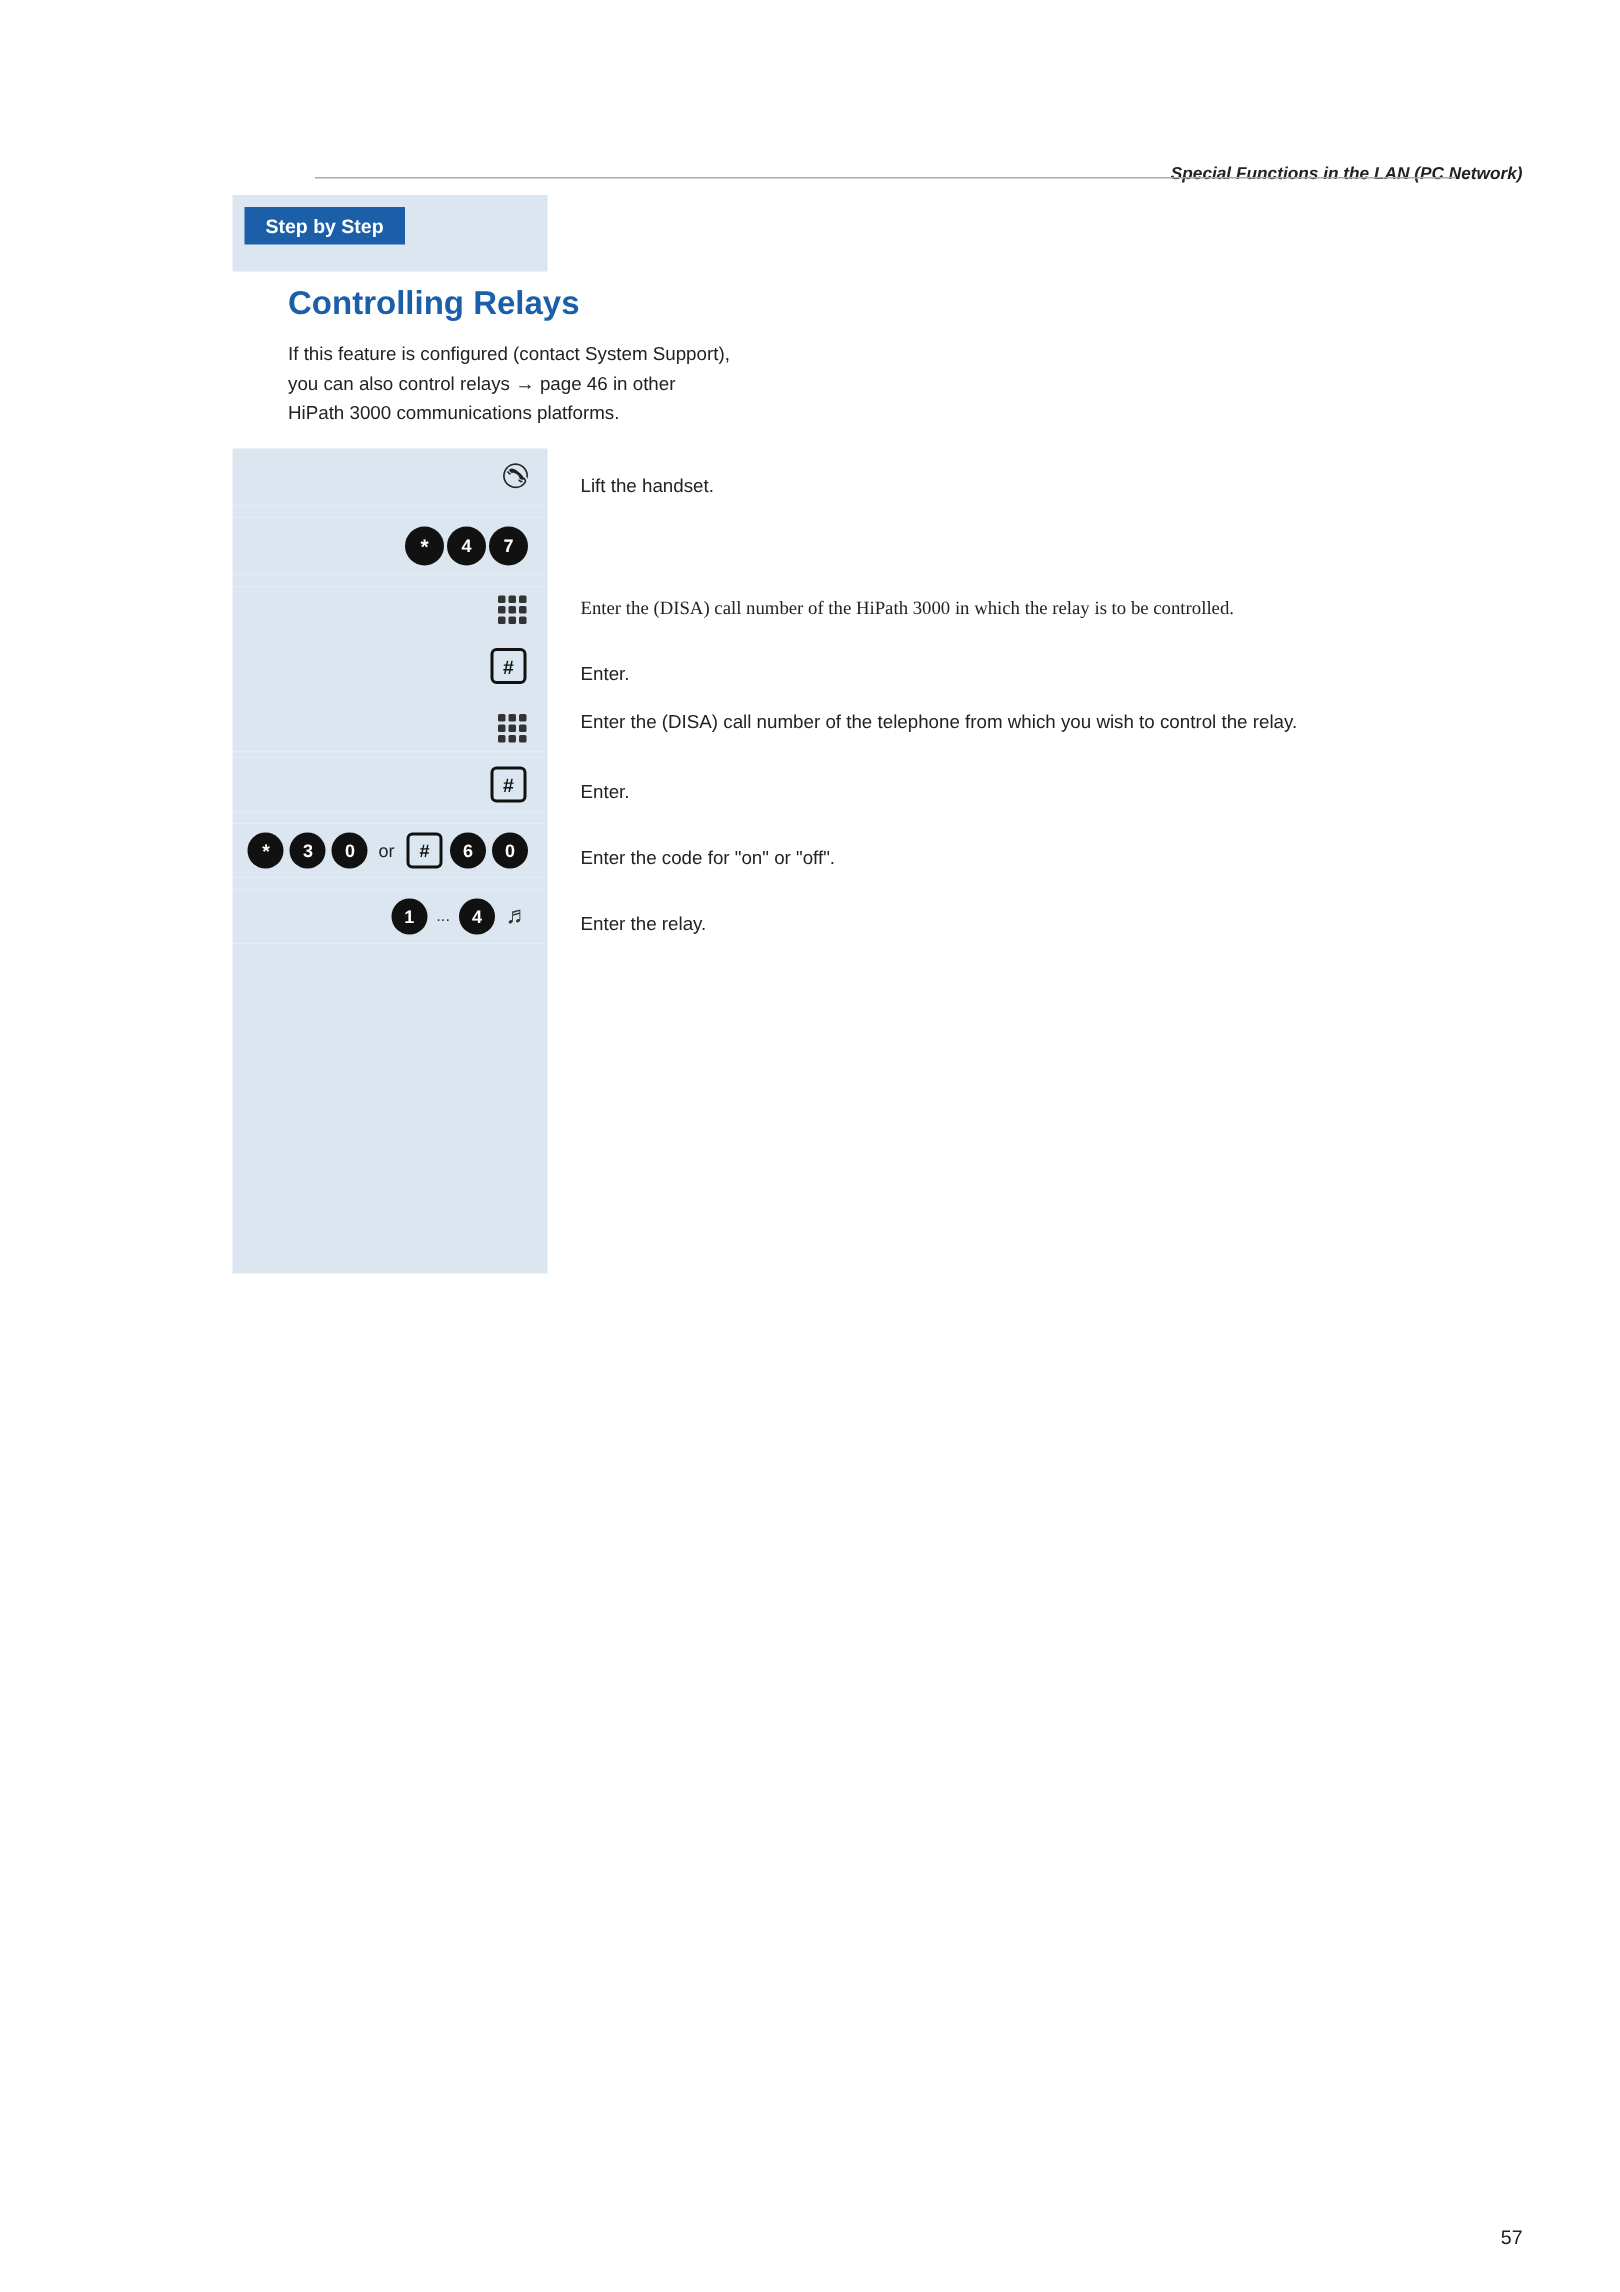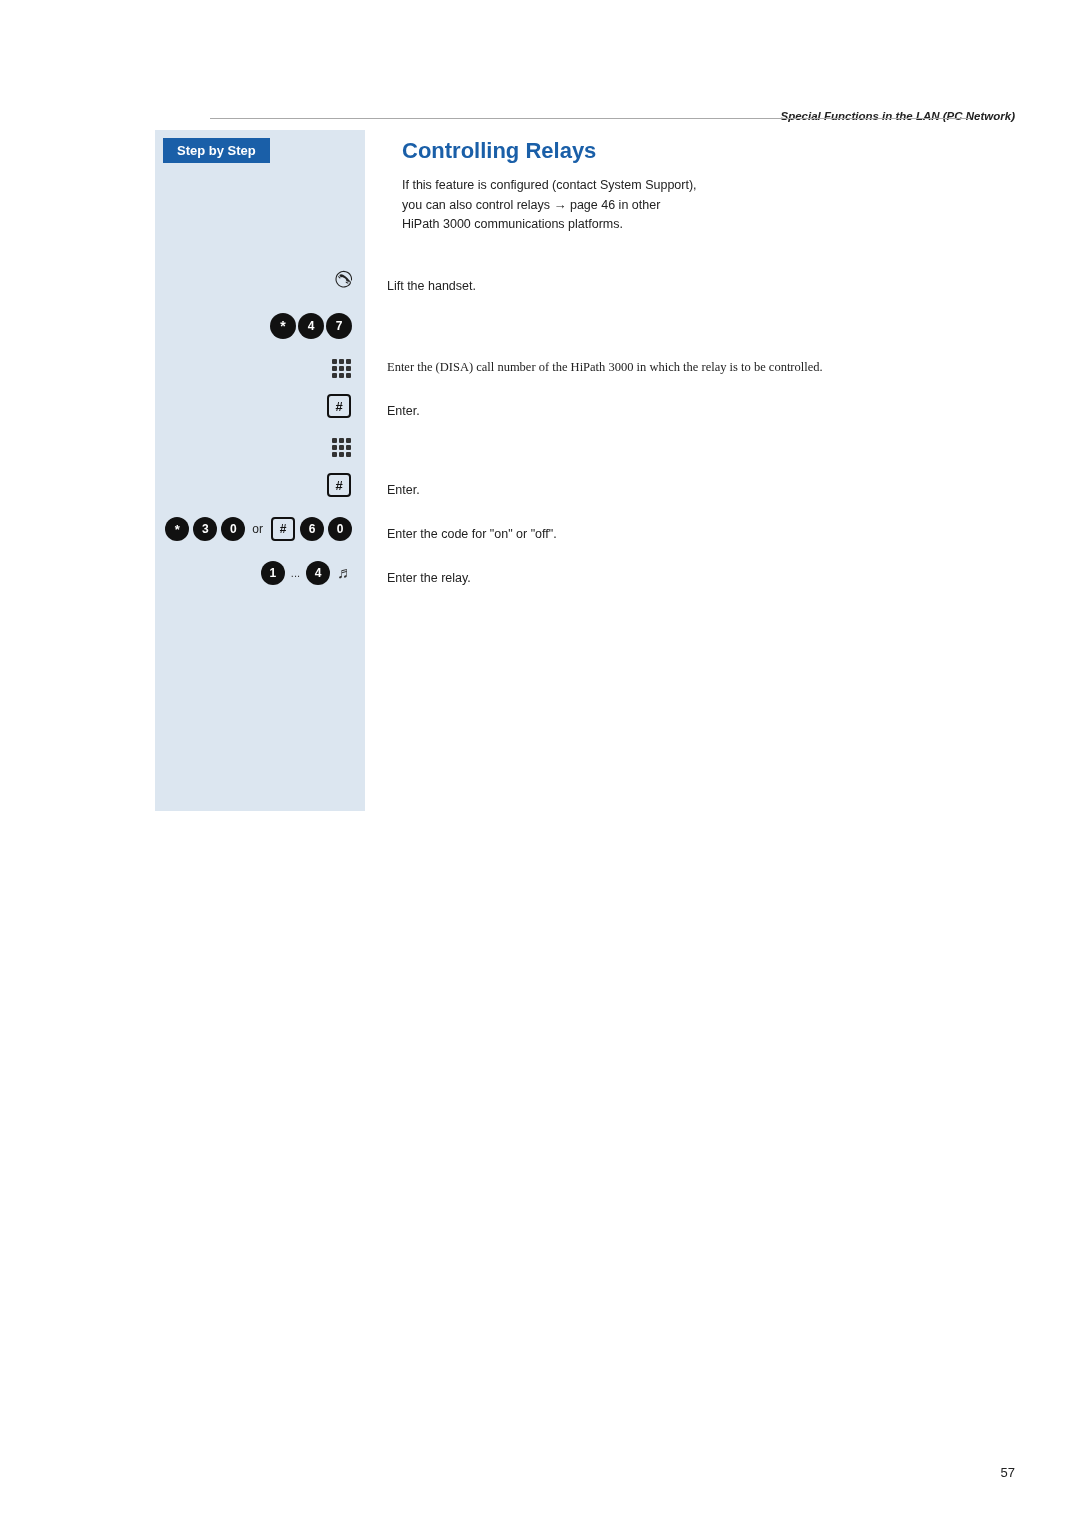--- a/index.html
+++ b/index.html
@@ -72,21 +72,21 @@
       font-weight: bold;
       color: #1a5fa8;
       margin-bottom: 12px;
       font-family: Arial, Helvetica, sans-serif;
     }
 
     .intro-text {
       font-size: 12.5px;
       color: #222;
       line-height: 1.5;
-      margin-bottom: 28px;
+      margin-bottom: 15px;
       max-width: 480px;
     }
 
     
     .icon-circle {
       display: inline-flex;
       align-items: center;
       justify-content: center;
       width: 26px;
       height: 26px;
@@ -171,21 +171,21 @@
       color: #222;
       line-height: 1.5;
       padding-top: 4px;
       padding-bottom: 4px;
       display: flex;
       align-items: flex-end;
     }
 
     .page-number {
       position: absolute;
-      bottom: 48px;
+      bottom: 29px;
       right: 65px;
       font-size: 13px;
       color: #222;
       font-weight: normal;
     }
 
     
     .arrow-right {
       display: inline-block;
       font-size: 13px;
@@ -213,21 +213,21 @@
 </head>
 <body>
 
 <div class="page-container">
 
   <div class="header-text">Special Functions in the LAN (PC Network)</div>
   <hr class="header-rule">
 
   <div class="main-area">
 
-    <div style="display:flex; margin-bottom:0;">
+    <div style="display:flex; flex-direction:column; margin-bottom:0;">
       <div style="width:210px; min-width:210px; background:#dce6f0; padding-top:8px; padding-left:8px; padding-bottom:0;">
         <div class="step-by-step-bar">Step by Step</div>
       </div>
       <div style="flex:1; padding-left:37px; padding-top:8px;">
 
         <div class="section-title">Controlling Relays</div>
 
         <div class="intro-text">
           If this feature is configured (contact System Support),<br>
           you can also control relays <span class="arrow-right">→</span> page 46 in other<br>
@@ -317,20 +317,23 @@
               <div class="kp-dot"></div>
               <div class="kp-dot"></div>
             <div class="kp-dot"></div>
               <div class="kp-dot"></div>
               <div class="kp-dot"></div>
             <div class="kp-dot"></div>
               <div class="kp-dot"></div>
               <div class="kp-dot"></div>
           </div>
         </div>
+      </div>
+      <div class="step-block-right" style="align-items:flex-start; padding-top:2px;">
+        <span>Enter the (DISA) call number of the telephone from which you wish to control the relay.</span>
       </div>
     </div>
 
     <div class="full-row" style="height:4px;">
       <div class="full-left" style="background:#dce6f0;"></div>
         <div style="flex:1;"></div>
     </div>
 
     <div class="step-block full-row">
       <div class="step-block-left full-left">

